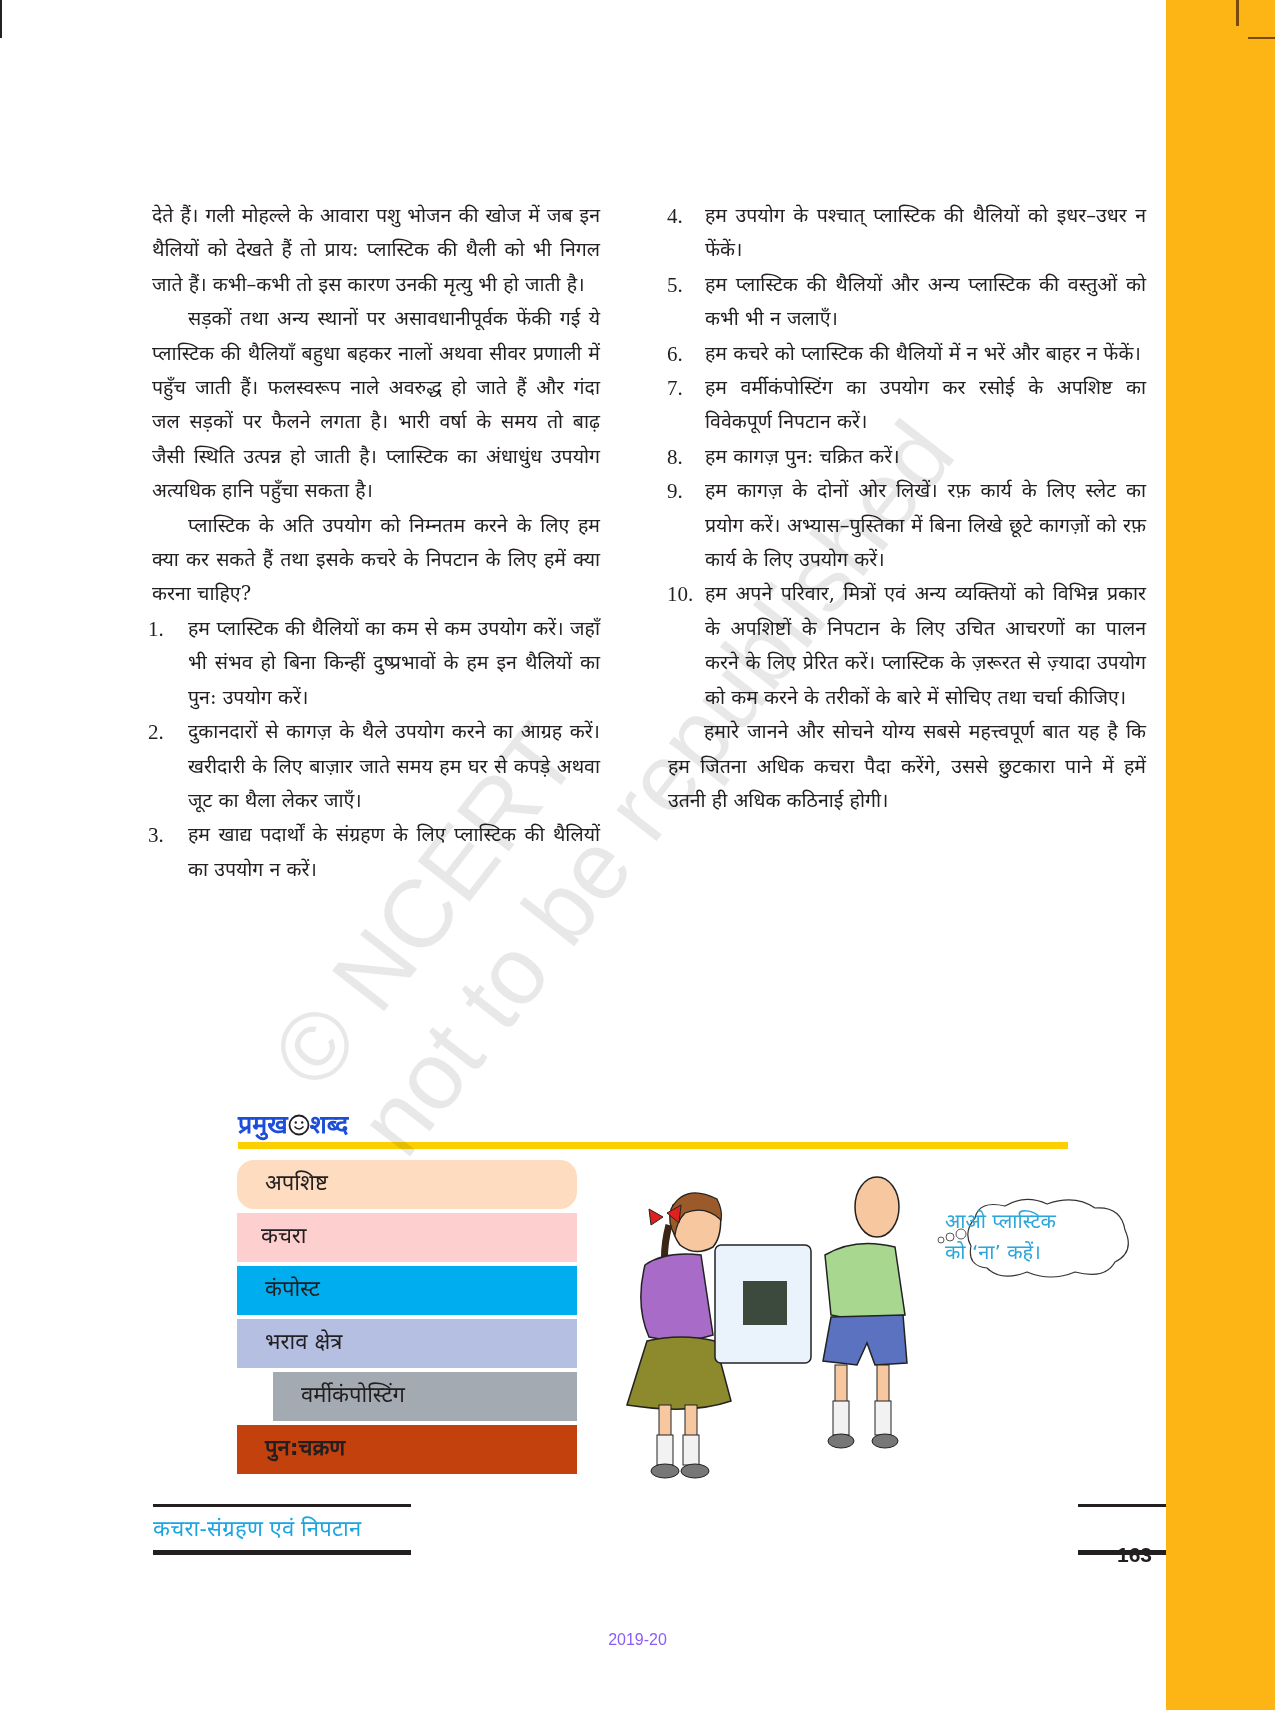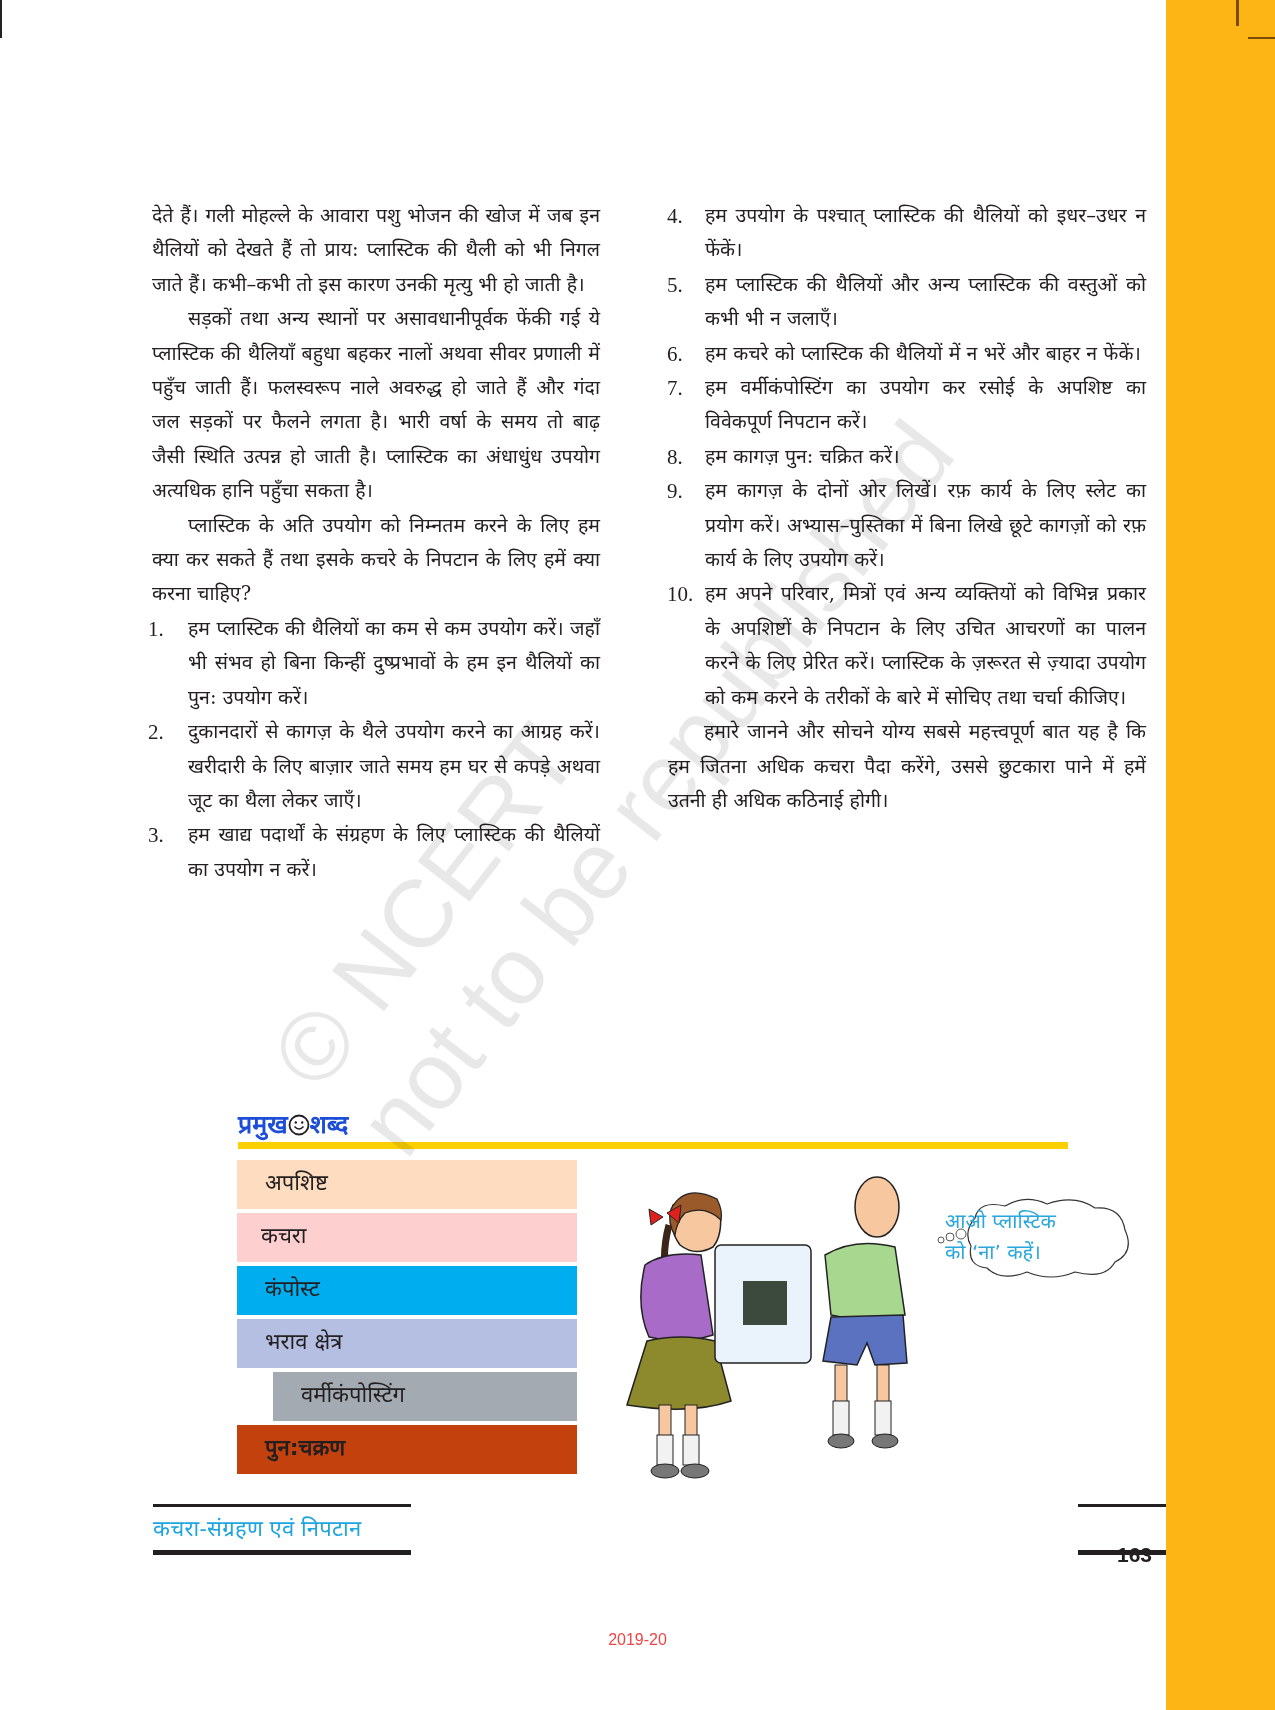--- a/index.html
+++ b/index.html
@@ -40,21 +40,21 @@
   .illus { position: absolute; left: 605px; top: 1165px; width: 310px; height: 320px; }
   .bubble { position: absolute; left: 935px; top: 1196px; width: 200px; height: 84px; }
   .bubble-text { position: absolute; left: 945px; top: 1206px; width: 180px; text-align: left; font-family: "DejaVu Sans", sans-serif; font-size: 20px; line-height: 31px; color: #29a6dc; }
 
   .footer-left-top { position: absolute; left: 153px; top: 1504px; width: 258px; height: 3px; background: #231f20; }
   .footer-left-text { position: absolute; left: 153px; top: 1512px; font-family: Liberation Sans, sans-serif; font-size: 22px; color: #1ea5e0; letter-spacing: 0.3px; }
   .footer-left-bot { position: absolute; left: 153px; top: 1550px; width: 258px; height: 5px; background: #231f20; }
   .footer-right-top { position: absolute; left: 1078px; top: 1504px; width: 88px; height: 3px; background: #231f20; }
   .page-num { position: absolute; left: 1078px; top: 1512px; width: 74px; text-align: right; font-family: "Liberation Sans", sans-serif; font-weight: bold; font-size: 21px; color: #231f20; margin-top: 31px; }
   .footer-right-bot { position: absolute; left: 1078px; top: 1550px; width: 88px; height: 5px; background: #231f20; }
-  .year { position: absolute; left: 0; width: 1275px; top: 1631px; text-align: center; font-family: "Liberation Sans", sans-serif; font-size: 16px; color: #ef4444; }
+  .year { position: absolute; left: 0; width: 1275px; top: 1631px; text-align: center; font-family: "Liberation Sans", sans-serif; font-size: 16px; color: #8b5cf6; }
 </style>
 </head>
 <body>
 
 <div class="crop-mark-left"></div>
 <div class="side-band" style="background: rgb(253, 181, 21);">
   <div class="cm-v"></div>
   <div class="cm-h"></div>
 </div>
 
@@ -111,21 +111,21 @@
 <div class="kw-title">
   <span>प्रमुख</span><span style="display:inline-block;width:22px;height:22px;vertical-align:-3px;"><svg width="22" height="22" viewBox="0 0 22 22">
         <circle cx="11" cy="11" r="9.5" fill="none" stroke="#231f20" stroke-width="1.8"></circle>
         <circle cx="7.8" cy="8.5" r="1.2" fill="#231f20"></circle>
         <circle cx="14.2" cy="8.5" r="1.2" fill="#231f20"></circle>
         <path d="M6.5 12.5 Q11 17.5 15.5 12.5" fill="none" stroke="#231f20" stroke-width="1.6"></path>
       </svg></span><span>शब्द</span>
 </div>
 <div class="kw-rule" style="background: rgb(252, 208, 0);"></div>
 <div class="kw-list">
-  <div class="kw-item" style="background: rgb(253, 220, 192);">अपशिष्ट</div>
+  <div class="kw-item" style="background: rgb(253, 220, 192); border-radius: 17px;">अपशिष्ट</div>
   <div class="kw-item" style="background: rgb(253, 207, 207); padding-left: 24px;">कचरा</div>
   <div class="kw-item" style="background: rgb(0, 174, 239);">कंपोस्ट</div>
   <div class="kw-item" style="background: rgb(180, 191, 226);">भराव क्षेत्र</div>
   <div class="kw-item" style="background: rgb(163, 170, 178); margin-left: 36px;">वर्मीकंपोस्टिंग</div>
   <div class="kw-item" style="background: #c2410c; font-weight: bold;">पुन:चक्रण</div>
 </div>
 
 <svg class="illus" viewBox="0 0 310 320">
 
   <g>

